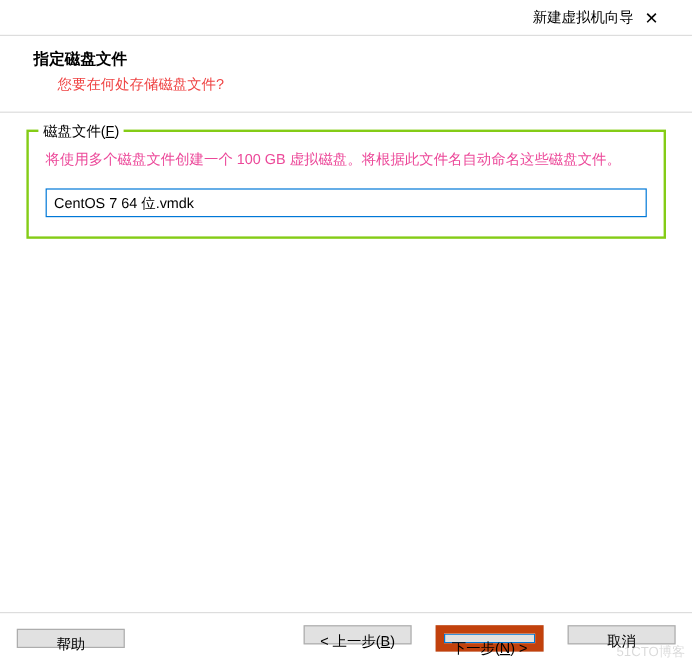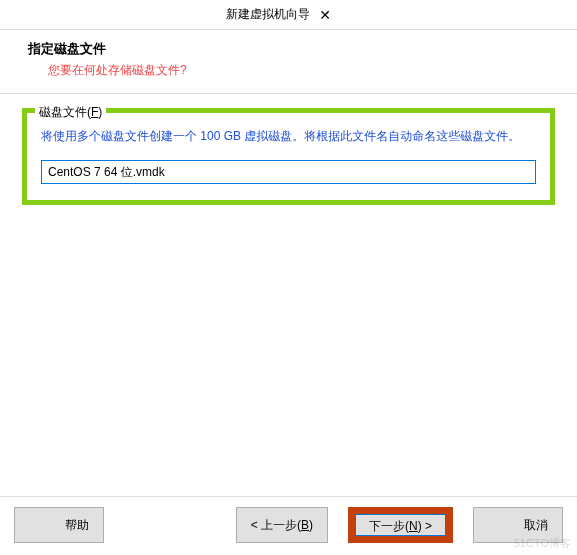--- a/index.html
+++ b/index.html
@@ -7,21 +7,21 @@
       font-family: "Microsoft YaHei", "Segoe UI", Tahoma, sans-serif;
       font-size: 12px;
       background: #fff;
       width: 577px;
       height: 555px;
       overflow: hidden;
       position: relative;
     }
     .titlebar {
       display: flex;
-      justify-content: center;
+      justify-content: flex-end;
       align-items: center;
       padding: 6px 19px 6px 8px;
       border-bottom: 1px solid #ddd;
       background: #fff;
     }
     .titlebar-title { font-size: 12px; color: #000; }
     .close-btn {
       font-size: 14px;
       color: #000;
       cursor: pointer;
@@ -42,35 +42,35 @@
       font-size: 12px;
       color: #ef4444;
       margin-left: 32px;
       margin-top: 4px;
     }
     .divider { border-top: 1px solid #ddd; }
     .content {
       padding: 14px 22px 0 22px;
     }
     .groupbox {
-      border: 5px solid #84cc16;
+      border: 2px solid #84cc16;
       position: relative;
       padding: 14px 14px 16px 14px;
     }
     .groupbox-label {
       position: absolute;
       top: -9px;
       left: 8px;
       background: #fff;
       padding: 0 4px;
       font-size: 12px;
     }
     .groupbox-desc {
       font-size: 12px;
-      color: #1d4ed8;
+      color: #ec4899;
       line-height: 1.6;
       margin-bottom: 14px;
     }
     .file-row {
       display: flex;
       gap: 4px;
       align-items: center;
     }
     .file-input {
       flex: 1;
@@ -97,27 +97,27 @@
       right: 0;
       padding: 10px 14px 12px 14px;
       border-top: 1px solid #ddd;
       display: flex;
       align-items: center;
       background: #fff;
     }
     .btn {
       background: #e1e1e1;
       border: 1px solid #adadad;
-      padding: 4px 14px;
+      padding: 4px 0;
       font-size: 12px;
       font-family: inherit;
       cursor: pointer;
-      height: 36px;
+      height: 16px;
       min-width: 90px;
-      text-align: right;
+      text-align: center;
     }
     .btn.default {
       border: 7px solid #c2410c;
       box-shadow: inset 0 0 0 1px #0078d7;
     }
     .footer-spacer { flex: 1; }
     .footer-right { display: flex; gap: 20px; }
     .watermark {
       position: absolute;
       bottom: 4px;

